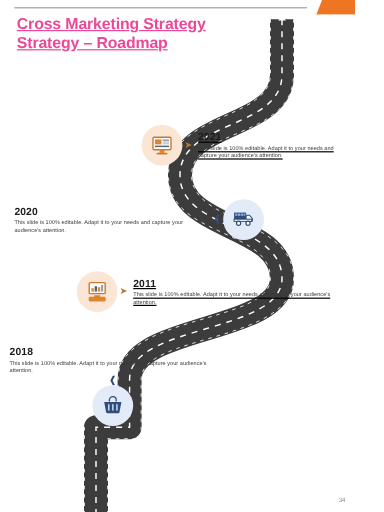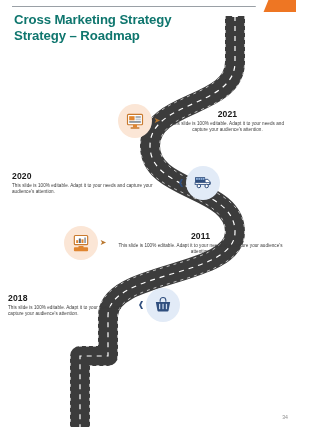--- a/index.html
+++ b/index.html
@@ -24,21 +24,21 @@
   .top-tab-notch{
     position:absolute;top:0px;left:256px;width:10px;height:12px;
     background:#ffffff;
     transform:skewX(-22deg);
   }
 
   
   .title{
     position:absolute;top:12px;left:14px;width:190px;
     font-size:13.2px;line-height:16px;font-weight:bold;
-    color:#0f766e;letter-spacing:-0.1px;
+    color:#ec4899;letter-spacing:-0.1px;text-decoration:underline;
   }
   .title span{display:block;}
 
   
   .road-layer{position:absolute;inset:0;}
 
   
   .milestone{position:absolute;display:flex;align-items:center;}
   .badge{
     width:34px;height:34px;border-radius:50%;
@@ -57,28 +57,28 @@
 
   .txtblock{flex:1 1 auto;}
   .year{
     font-size:8.6px;font-weight:bold;color:#1b1b1b;
     margin:0 0 2px 0;letter-spacing:0.1px;
   }
   .desc{
     font-size:4.6px;line-height:6.4px;color:#3a3a3a;
     margin:0;letter-spacing:0.05px;
   }
-  .align-left .txtblock{text-align:center;padding-left:3px;}
+  .align-left .txtblock{text-align:left;padding-left:3px;text-decoration:underline;}
   .align-right .txtblock{padding-right:3px;}
 
   
   #ms-2021{top:104px;left:118px;width:172px;}
   #ms-2020{top:166px;left:12px;width:208px;}
   #ms-2019{top:226px;left:64px;width:226px;}
-  #ms-2018{top:288px;left:8px;width:172px;}
+  #ms-2018{top:288px;left:8px;width:172px;flex-direction:column;}
 
   
   .pagenum{
     position:absolute;right:8px;bottom:7px;
     font-size:5.2px;color:#8e8e8e;
   }
 </style>
 </head>
 <body>
 

